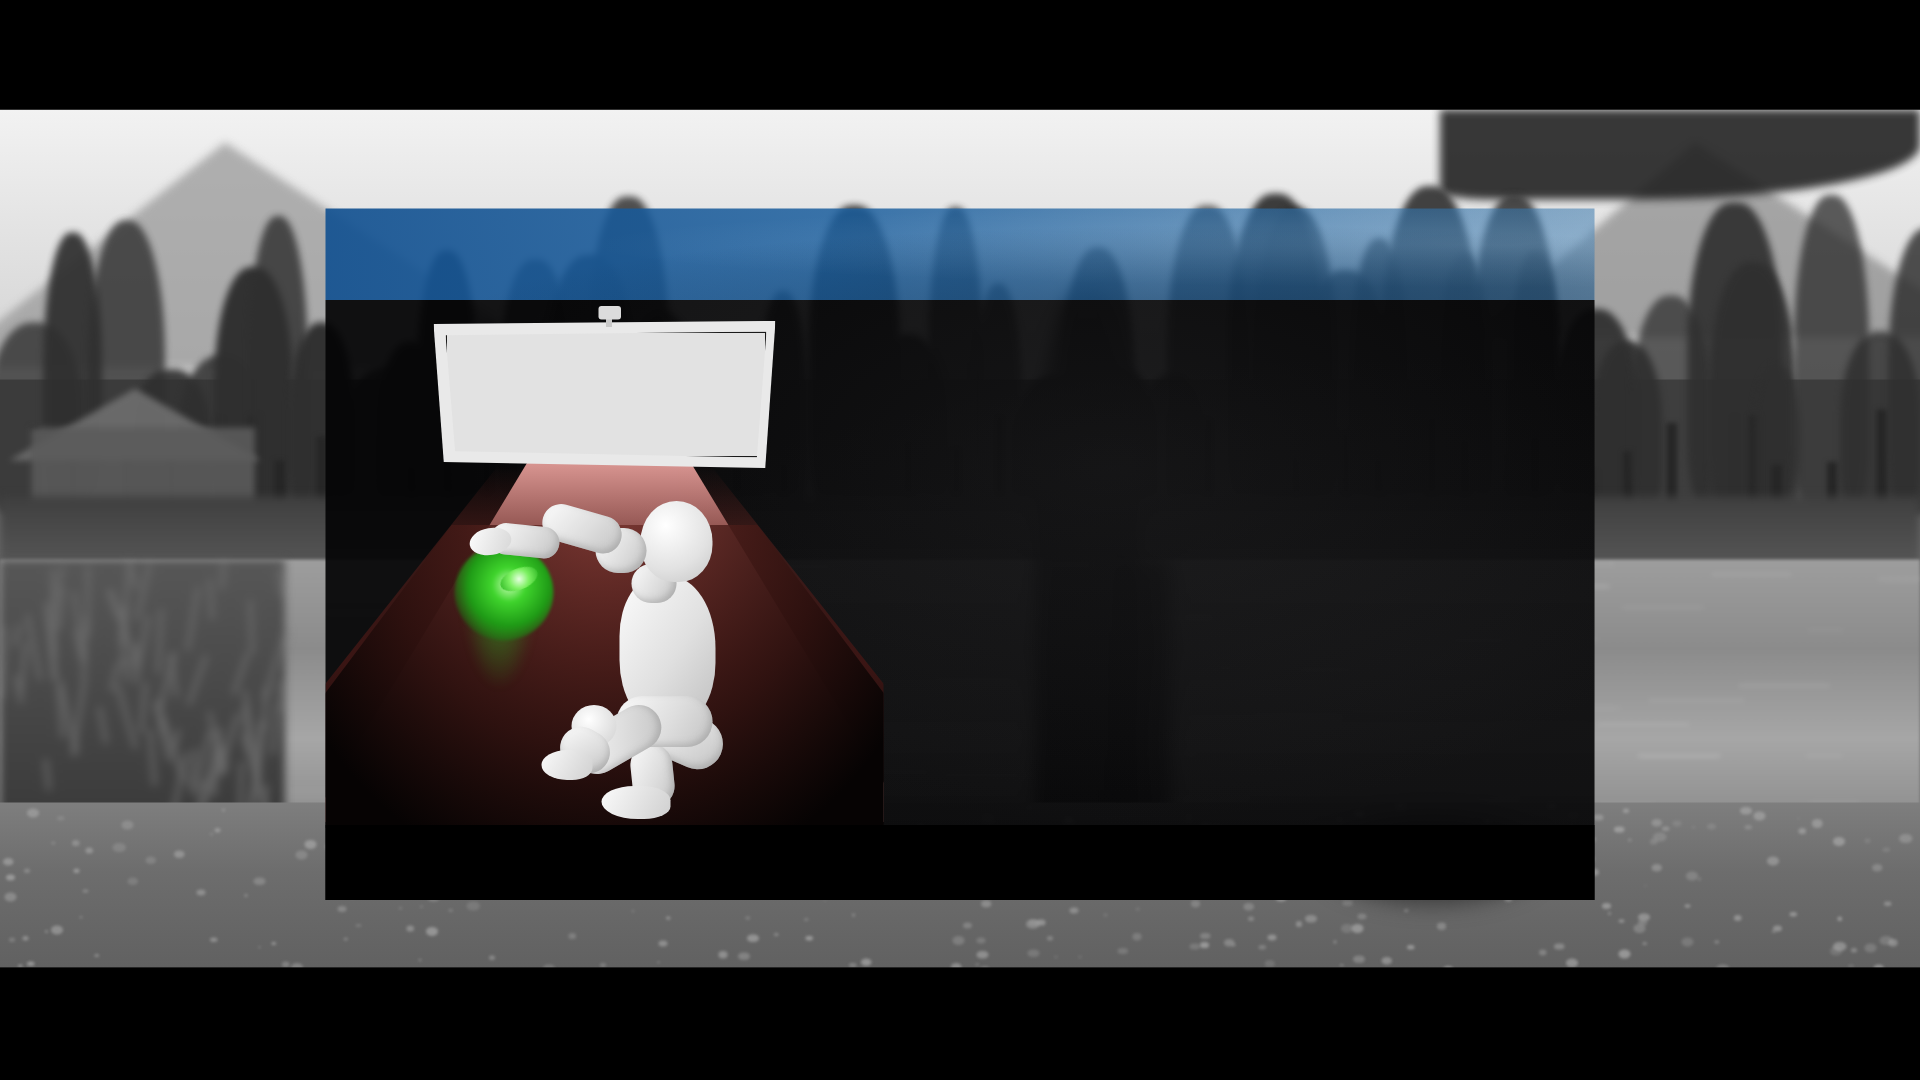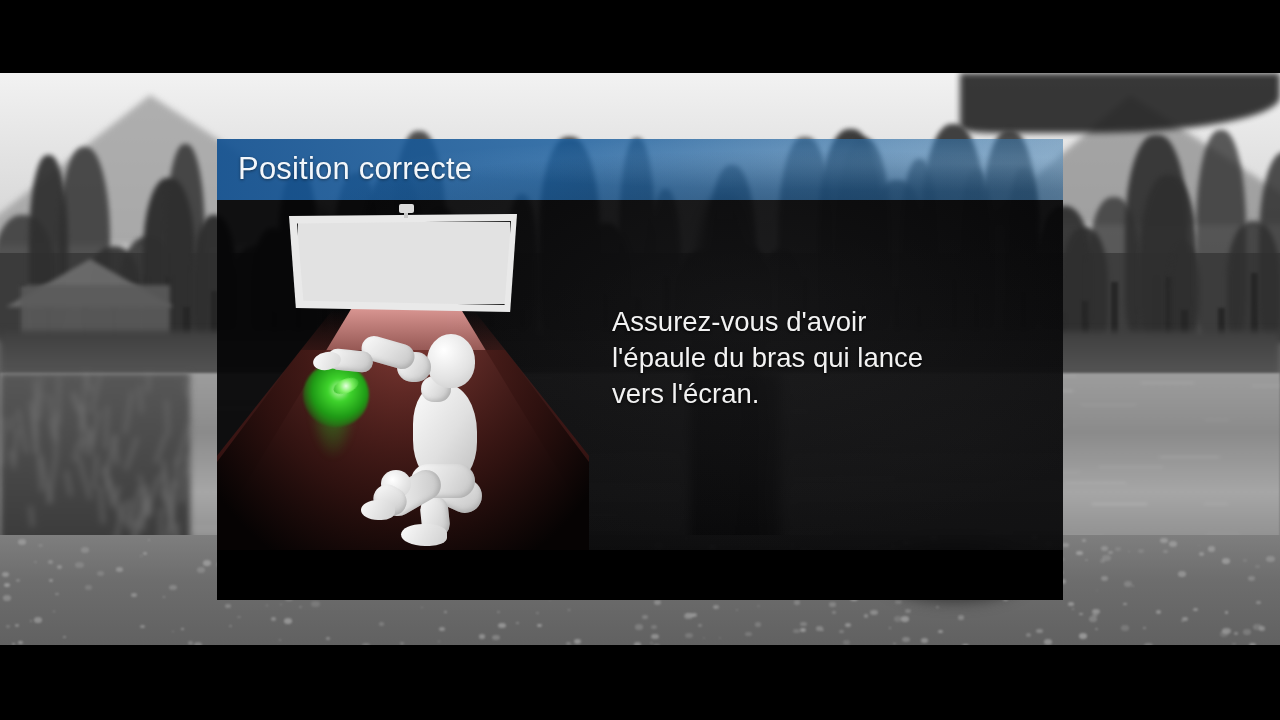--- a/index.html
+++ b/index.html
@@ -662,21 +662,20 @@
     <div class="shadowblob"></div>
   </div>
 
   <div class="bar bar-top"></div>
   <div class="bar bar-bottom"></div>
 
   <div class="dialog">
 
     <div class="dlg-title">
       <div class="tgrain"></div>
-      <h1>Position correcte</h1>
     </div>
 
     <div class="dlg-body">
       <div class="bgrain"></div>
 
       <div class="diagram">
         <div class="cone"></div>
         <div class="cone-dark"></div>
         <div class="floor"></div>
         <div class="tv-shell"></div>
@@ -700,24 +699,19 @@
           <div class="foot-f"></div>
           <div class="seg neck"></div>
           <div class="head"></div>
           <div class="seg shoulder"></div>
           <div class="seg arm-up"></div>
           <div class="seg arm-low"></div>
           <div class="hand"></div>
         </div>
       </div>
 
-      <div class="instr">
-        <p>Assurez-vous d'avoir</p>
-        <p>l'épaule du bras qui lance</p>
-        <p>vers l'écran.</p>
-      </div>
     </div>
 
     <div class="dlg-foot"></div>
   </div>
 
 
 </div>
 
 </body></html>

